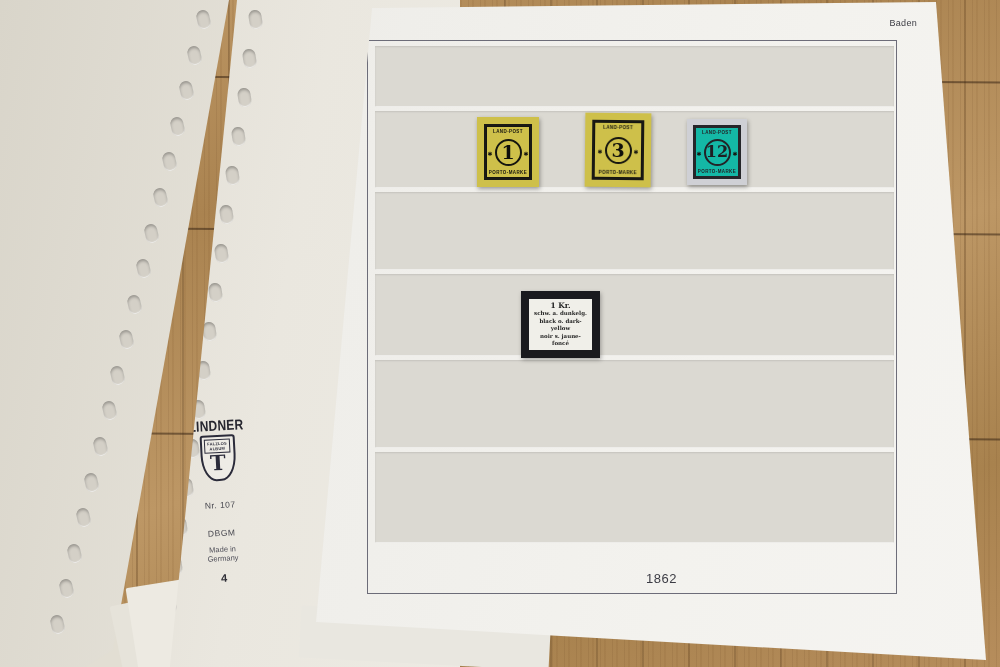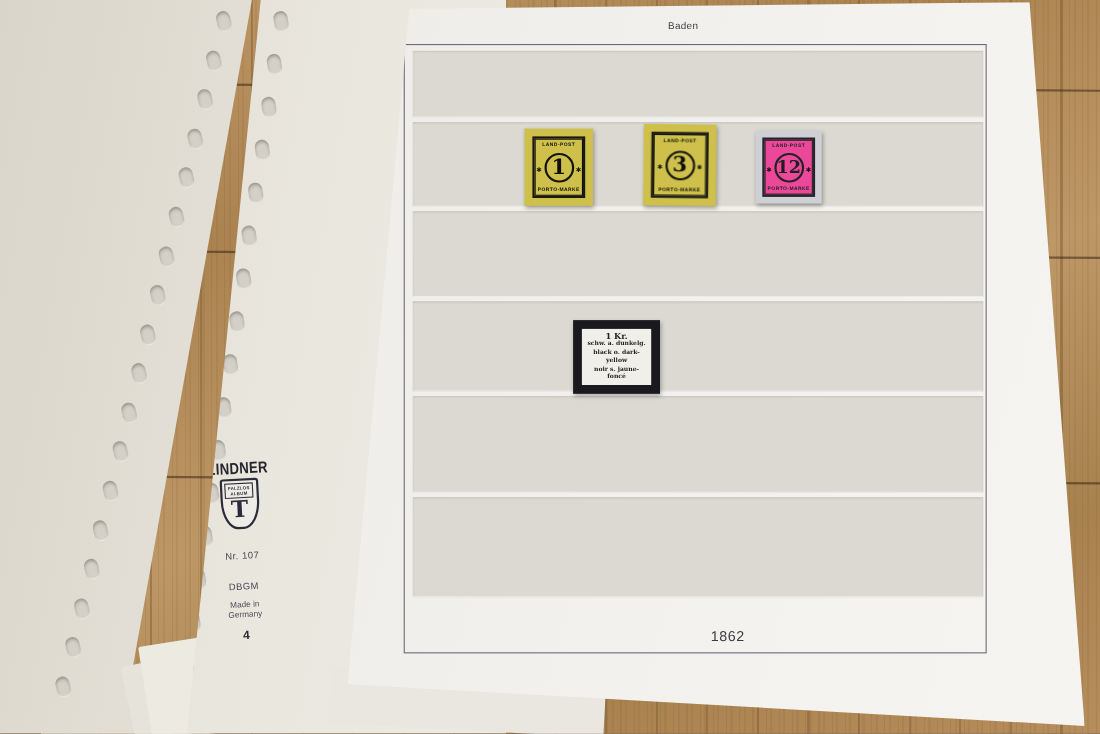--- a/index.html
+++ b/index.html
@@ -55,21 +55,21 @@
     background:linear-gradient(105deg,#e7e5df 0%,#efeeea 35%,#f3f2ee 70%,#f5f4f1 100%);
     filter:drop-shadow(-5px 3px 4px rgba(40,30,15,0.45));}
   .mainSliver{left:300px;top:612px;width:250px;height:52px;background:#e9e7e0;transform:rotate(3deg);}
   .hinge{position:absolute;left:352px;top:34px;width:13px;height:572px;
     background:linear-gradient(180deg,#eae6cb,#e2dec1);opacity:0.85;
     transform:skewX(-5deg);transform-origin:top left;}
   .frame{position:absolute;left:367px;top:40px;width:530px;height:554px;
     border:1px solid rgba(85,85,100,0.85);}
   .strip{position:absolute;left:375px;width:519px;background:#dbd9d2;
     box-shadow:inset 0 1px 2px rgba(0,0,0,0.10), inset 0 -1px 0 rgba(255,255,255,0.55);}
-  .title{position:absolute;left:356px;top:18px;width:530px;text-align:center;
+  .title{position:absolute;left:387px;top:18px;width:530px;text-align:right;
     font-size:9px;letter-spacing:0.3px;color:#3d3d44;}
   .year{position:absolute;left:367px;top:571px;width:589px;text-align:center;
     font-size:13px;letter-spacing:0.5px;color:#3c3c44;}
 
   
   .stamp{position:absolute;background-clip:padding-box;
     filter:drop-shadow(1px 2px 2px rgba(0,0,0,0.35));}
   .stamp.yellow{background:#cec04a;border:2px dotted #cec04a;}
   .stamp .ink{position:absolute;inset:5px;background:#191914;padding:2px;}
   .stamp .face{width:100%;height:100%;background:#cec04a;border:1px solid #14140f;
@@ -78,21 +78,21 @@
   .st-top,.st-bot{font-size:4.5px;font-weight:700;letter-spacing:0.4px;color:#141410;
     white-space:nowrap;}
   .st-circle{position:relative;width:27px;height:27px;border:2px solid #15150f;border-radius:50%;
     display:flex;align-items:center;justify-content:center;}
   .st-circle::before{content:"✱";position:absolute;left:-9px;top:9px;font-size:6px;color:#15150f;}
   .st-circle::after{content:"✱";position:absolute;right:-9px;top:9px;font-size:6px;color:#15150f;}
   .st-circle span{font-family:"DejaVu Serif",serif;font-weight:700;font-size:19px;
     line-height:1;color:#0f0f0a;}
   .stamp.gray{background:#cfd0d5;border:none;}
   .stamp.gray .ink{inset:6px;background:#26262a;}
-  .stamp.gray .face{background:#ec4899;border-color:#26262a;}
+  .stamp.gray .face{background:#14b8a6;border-color:#26262a;}
   .stamp.gray .st-top,.stamp.gray .st-bot{color:#232327;}
   .stamp.gray .st-circle{border-color:#232327;}
   .stamp.gray .st-circle span{font-size:16px;color:#1e1e23;}
   .s1{left:477px;top:117px;width:62px;height:70px;}
   .s2{left:585px;top:113px;width:66px;height:74px;transform:rotate(0.6deg);}
   .s3{left:687px;top:119px;width:60px;height:66px;}
 
   
   .mount{position:absolute;background:#1a1a1e;padding:8px;
     filter:drop-shadow(1px 2px 2px rgba(0,0,0,0.3));}

